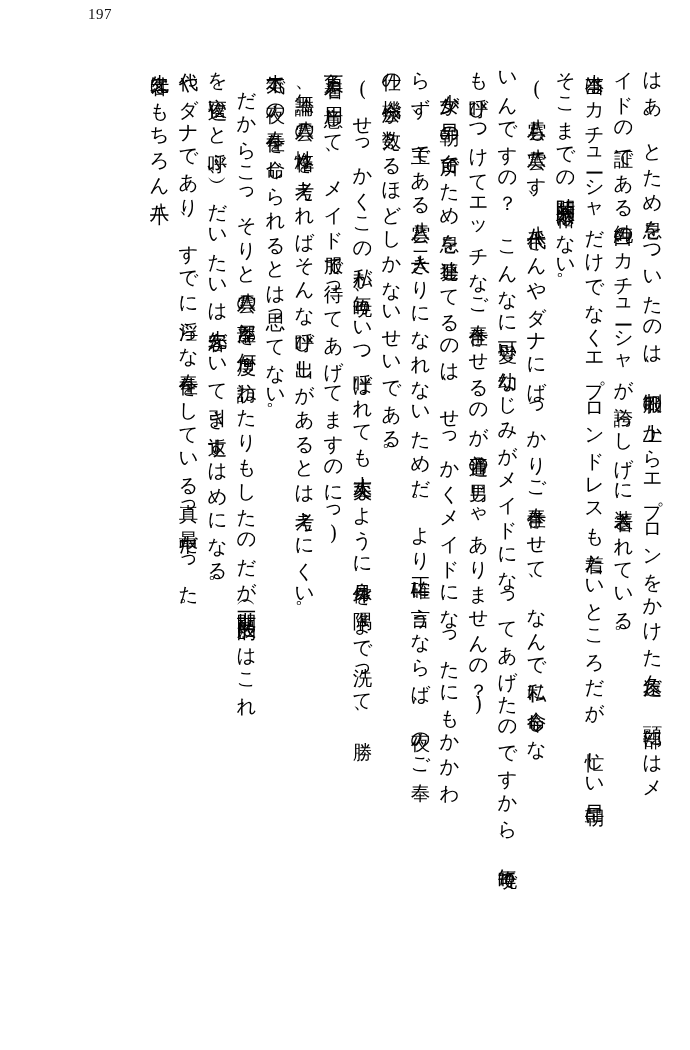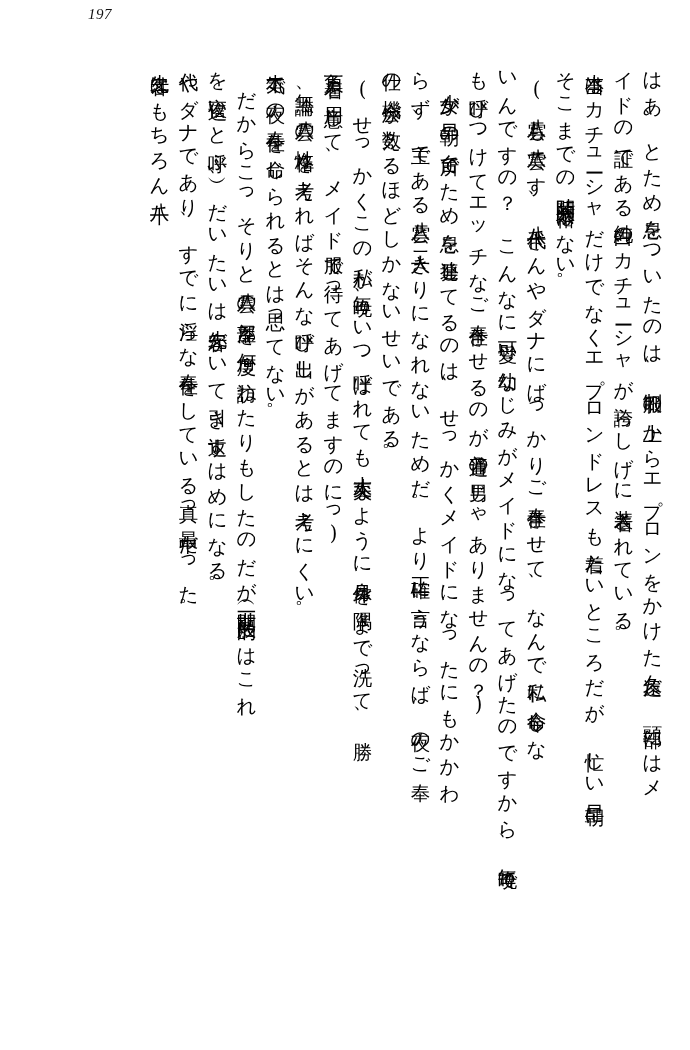--- a/index.html
+++ b/index.html
@@ -19,21 +19,20 @@
     width: 690px;
     height: 1050px;
     background: #ffffff;
     box-sizing: border-box;
   }
   .page-number {
     position: absolute;
     top: 6px;
     left: 88px;
     font-family: "Liberation Serif", "DejaVu Serif", serif;
-    font-style: italic;
     font-size: 15px;
     letter-spacing: 0.5px;
     color: #111;
   }
   .text-block {
     position: absolute;
     top: 58px;
     left: 40px;
     right: 28px;
     height: 965px;

